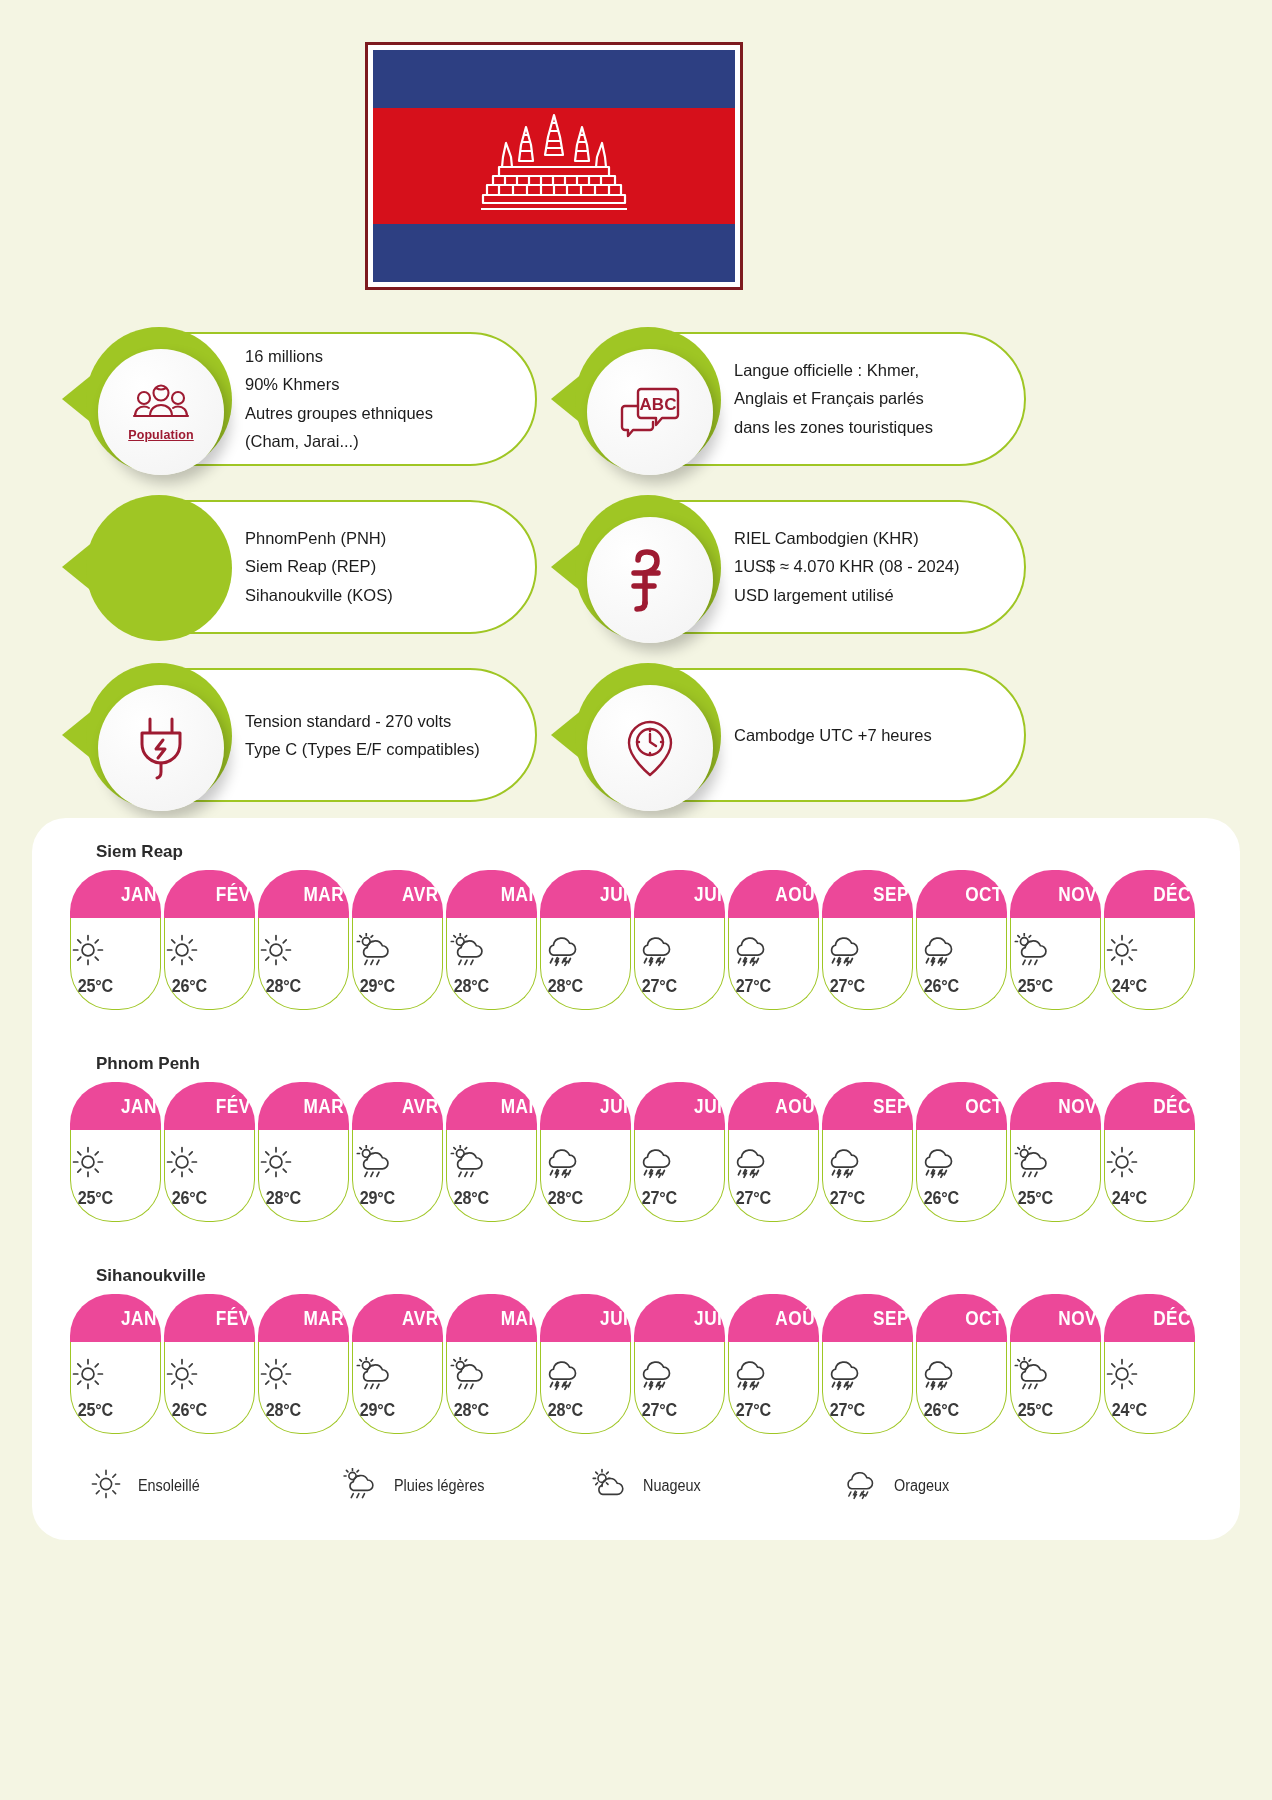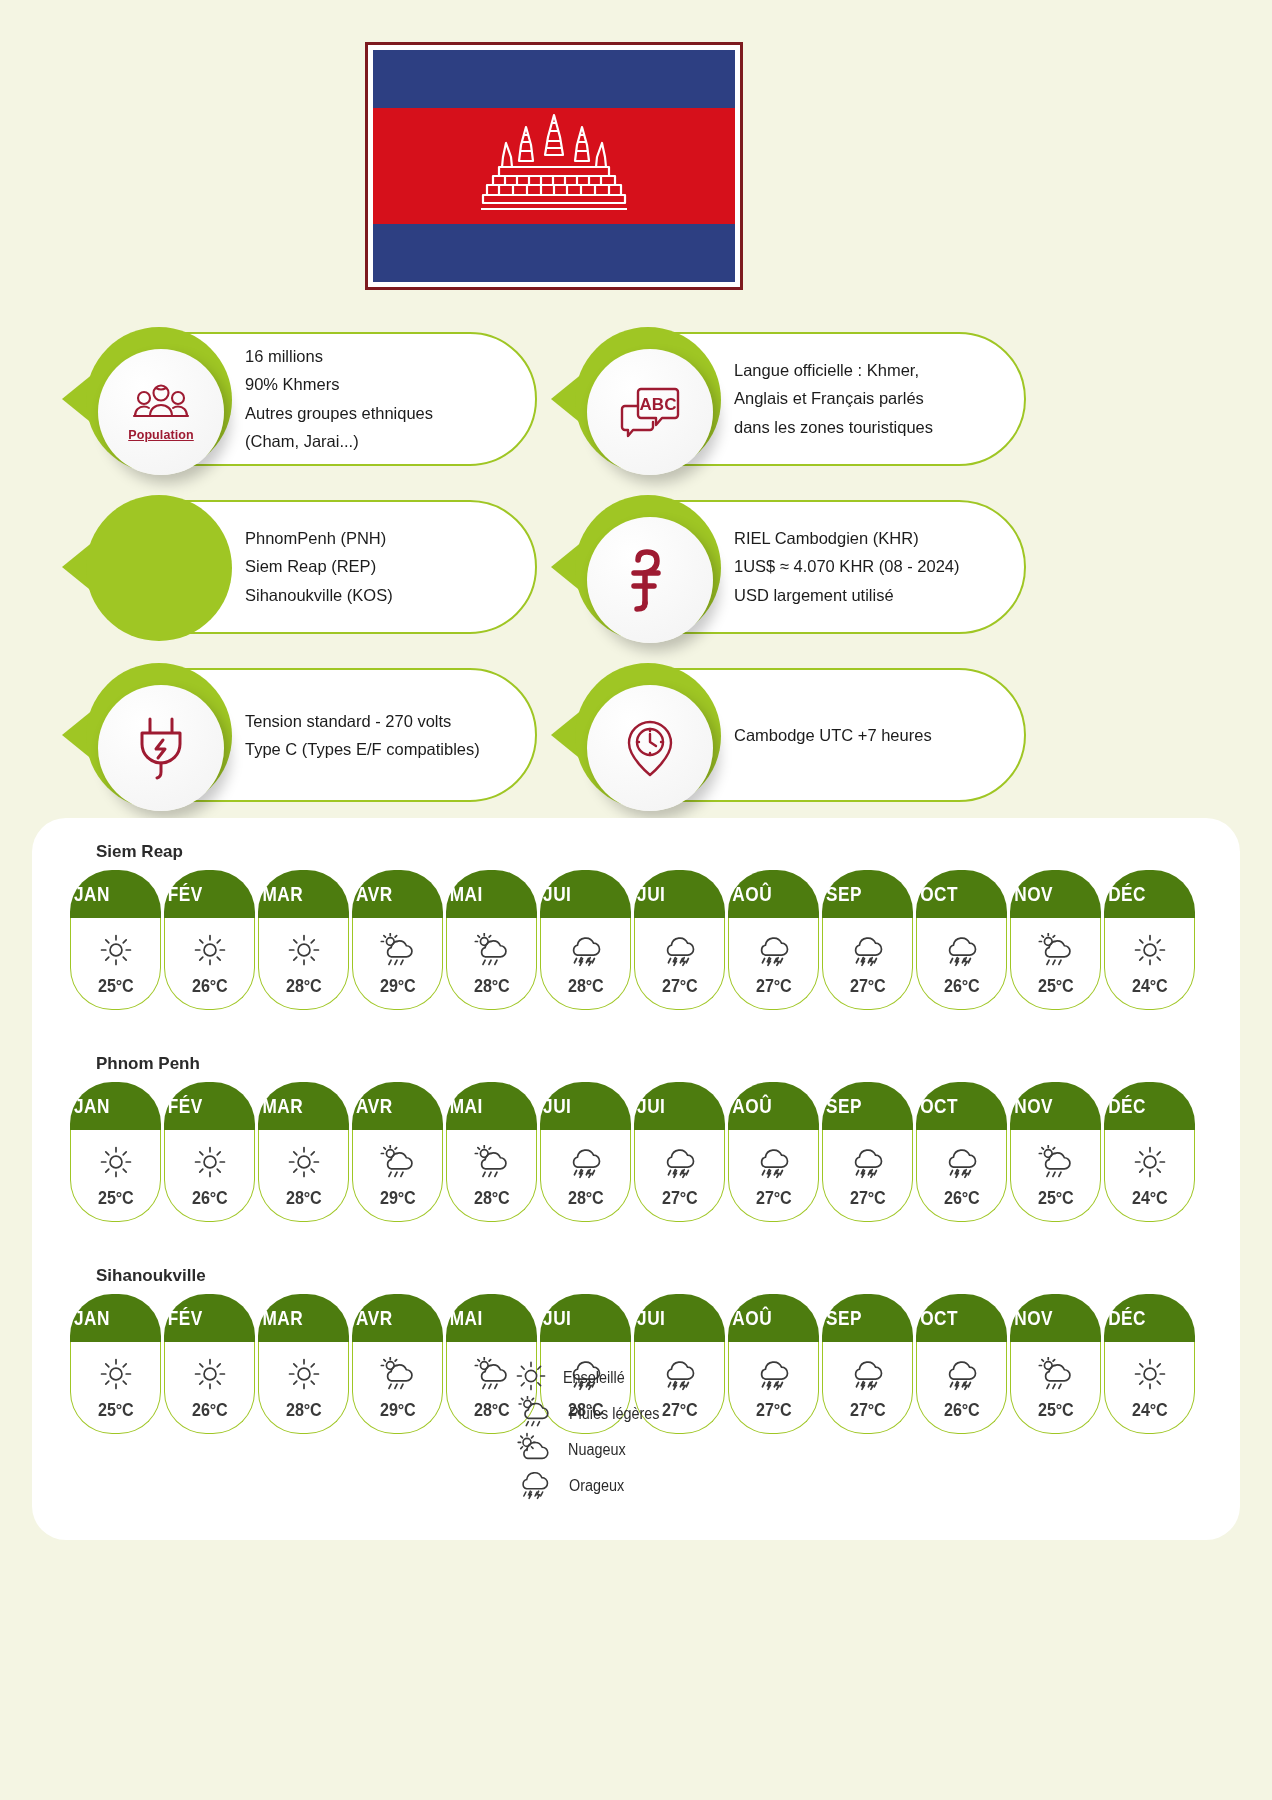--- a/index.html
+++ b/index.html
@@ -80,49 +80,49 @@
     background: #ffffff; border-radius: 34px;
   }
   .city-title {
     position: absolute; left: 48px;
     font-size: 17px; font-weight: bold; color: #2b2b2b; margin-left: 16px;
   }
   .month-row { position: absolute; left: 38px; width: 1132px; display: flex; gap: 3px; }
   .month-cell { width: 91px; }
   .month-head {
     height: 48px;
-    background: #4d7c0f;
+    background: #ec4899;
     border-radius: 42px 42px 0 0;
-    display: flex; align-items: center; justify-content: flex-start;
+    display: flex; align-items: center; justify-content: flex-end;
   }
   .month-label {
     color: #ffffff; font-size: 21px; font-weight: bold;
     font-family: "Liberation Sans Narrow", "Liberation Sans", sans-serif;
     transform: scaleX(.82);
     letter-spacing: .6px;
   }
   .month-body {
     height: 92px;
     border: 1.6px solid #9fc624; border-top: none;
     border-radius: 0 0 42px 42px;
     background: #ffffff;
     display: flex; flex-direction: column;
-    align-items: center; justify-content: center; gap: 5px;
+    justify-content: center; gap: 5px;
   }
   .month-icon { height: 40px; display: flex; align-items: center; }
   .month-temp {
     font-size: 19px; color: #3a3a3a; font-weight: 600;
     font-family: "Liberation Sans Narrow", "Liberation Sans", sans-serif;
     transform: scaleX(.85);
     letter-spacing: -.2px;
   }
 
   .legend {
     position: absolute; left: 58px; bottom: 36px;
-    width: 1100px; display: flex; align-items: center; flex-direction: column;
+    width: 1100px; display: flex; align-items: center;
   }
   .legend-item { display: flex; align-items: center; gap: 16px; width: 250px; }
   .legend-label {
     font-size: 16px; color: #2b2b2b;
     font-family: "Liberation Sans Narrow", "Liberation Sans", sans-serif;
     transform: scaleX(.9); transform-origin: left center;
   }
 </style>
 </head>
 <body>

